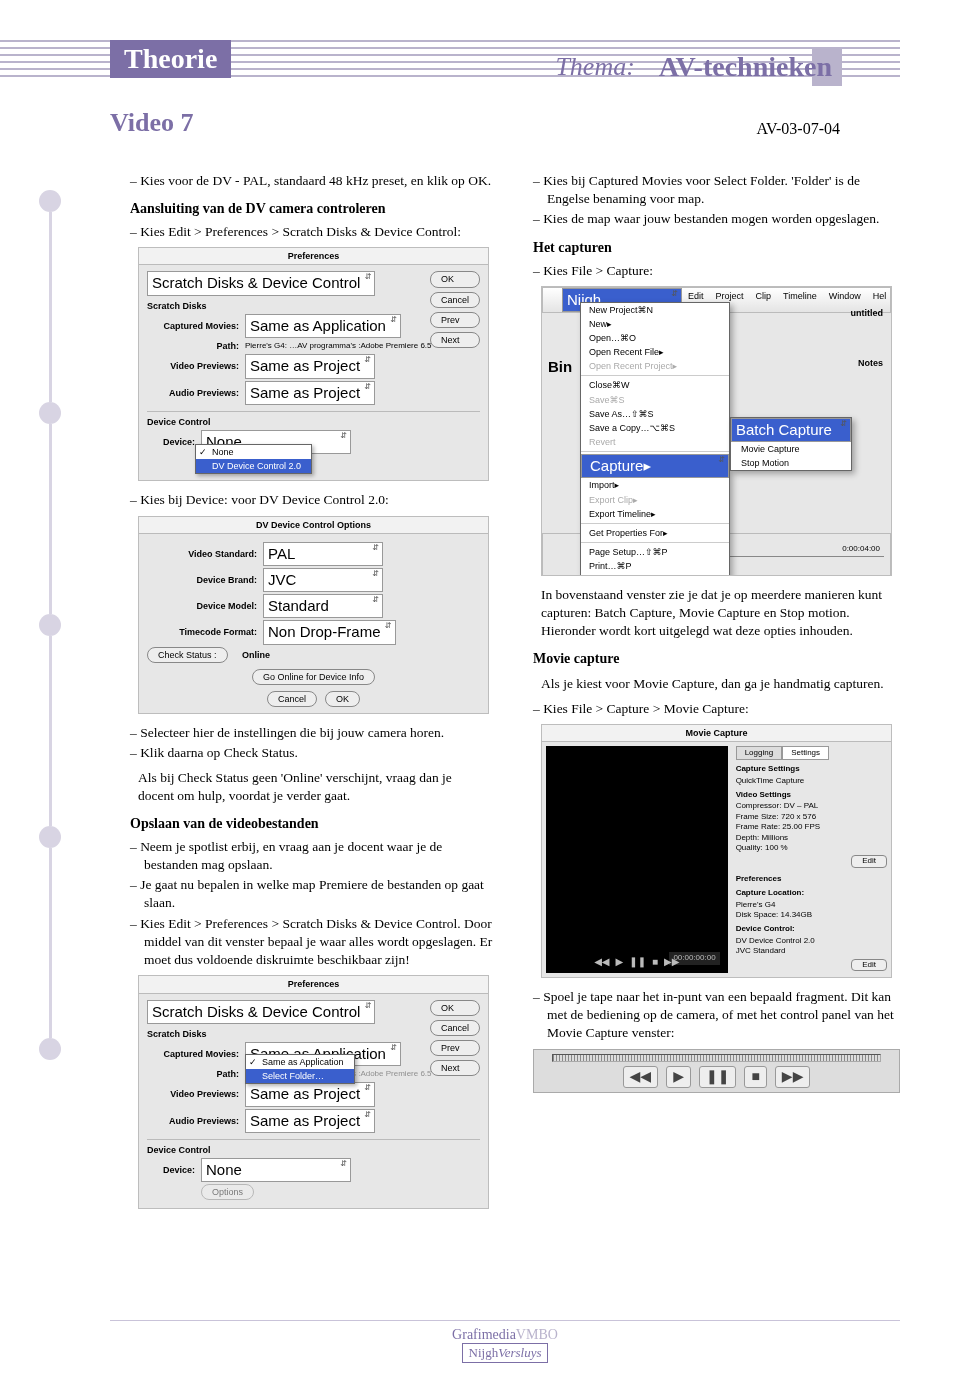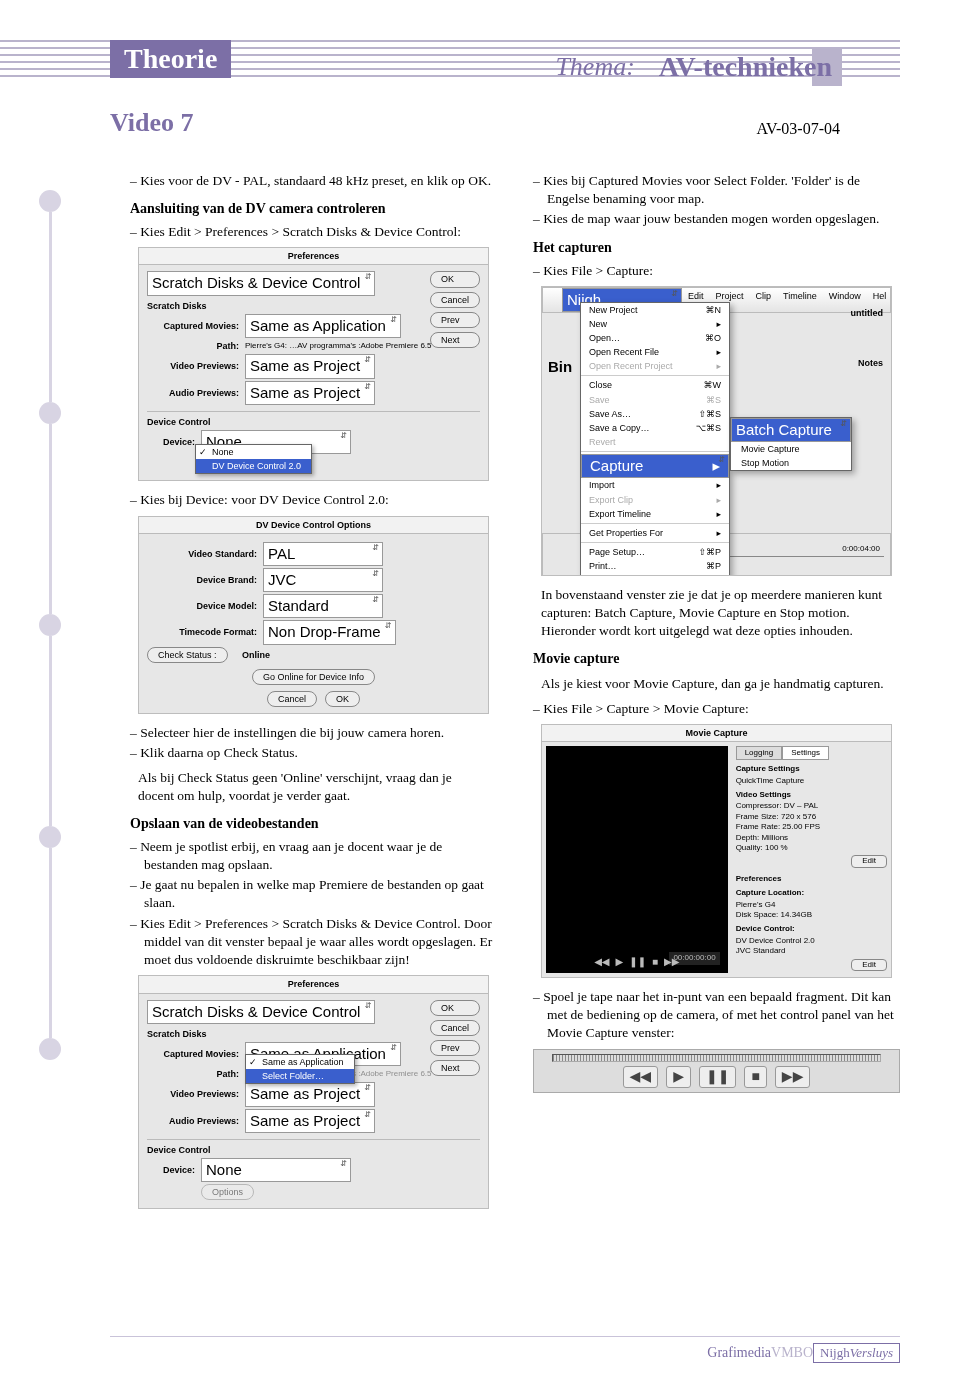--- a/index.html
+++ b/index.html
@@ -103,21 +103,21 @@
 
   
   .menubar { display: flex; background: linear-gradient(#fff,#e4e4e4); border: 1px solid #bbb; font-size: 9px; }
   .menubar span { padding: 2px 6px; }
   .menubar span.apple { font-family: serif; }
   .menubar span.sel { background: #3a5fcd; color: #fff; }
   .menu-pop {
     position: absolute; left: 38px; top: 15px; background: #fff; border: 1px solid #666;
     box-shadow: 3px 3px 6px rgba(0,0,0,0.3); font-size: 9px; min-width: 150px; z-index: 4;
   }
-  .menu-pop .mi { display: flex; justify-content: space-between; padding: 1px 8px; white-space: nowrap; }
+  .menu-pop .mi { display: flex; justify-content: flex-start; padding: 1px 8px; white-space: nowrap; }
   .menu-pop .mi.dis { color: #aaa; }
   .menu-pop .mi.sel { background: #3a5fcd; color: #fff; }
   .menu-pop hr { border: none; border-top: 1px solid #ccc; margin: 2px 0; }
   .sub-pop {
     position: absolute; left: 188px; top: 130px; background: #fff; border: 1px solid #666;
     box-shadow: 3px 3px 6px rgba(0,0,0,0.3); font-size: 9px; z-index: 5;
   }
   .sub-pop div { padding: 1px 10px; white-space: nowrap; }
   .sub-pop div.sel { background: #3a5fcd; color: #fff; }
   .timeline-area {
@@ -144,22 +144,22 @@
     background: #ddd; border: 1px solid #aaa; margin: 6px 0; padding: 4px;
     display: flex; flex-direction: column; align-items: center; gap: 4px;
   }
   .transportbar .track { width: 92%; height: 8px; background: repeating-linear-gradient(90deg,#888 0,#888 1px,#ddd 1px,#ddd 3px); border: 1px inset #aaa; }
   .transportbar .buttons { display: flex; gap: 8px; font-size: 14px; color: #444; }
   .transportbar .buttons span { background: #eee; border: 1px solid #999; padding: 1px 6px; border-radius: 3px; }
 
   
   .footer {
     position: absolute; bottom: 28px; left: 110px; right: 60px;
-    display: flex; justify-content: flex-end; align-items: center;
-    border-top: 1px solid #c9c3d9; padding-top: 6px;
+    display: flex; justify-content: center; align-items: center;
+    border-top: 1px solid #c9c3d9; padding-top: 6px; flex-direction: column;
   }
   .footer .gm { font-family: Georgia, serif; color: #7c6fa6; font-size: 14px; }
   .footer .gm .light { color: #b9b3cc; font-weight: normal; }
   .footer .nv {
     border: 1px solid #7c6fa6; padding: 1px 6px; font-family: Georgia, serif;
     color: #7c6fa6; font-size: 13px;
   }
   .footer .nv i { font-style: italic; }
 </style>
 </head>

